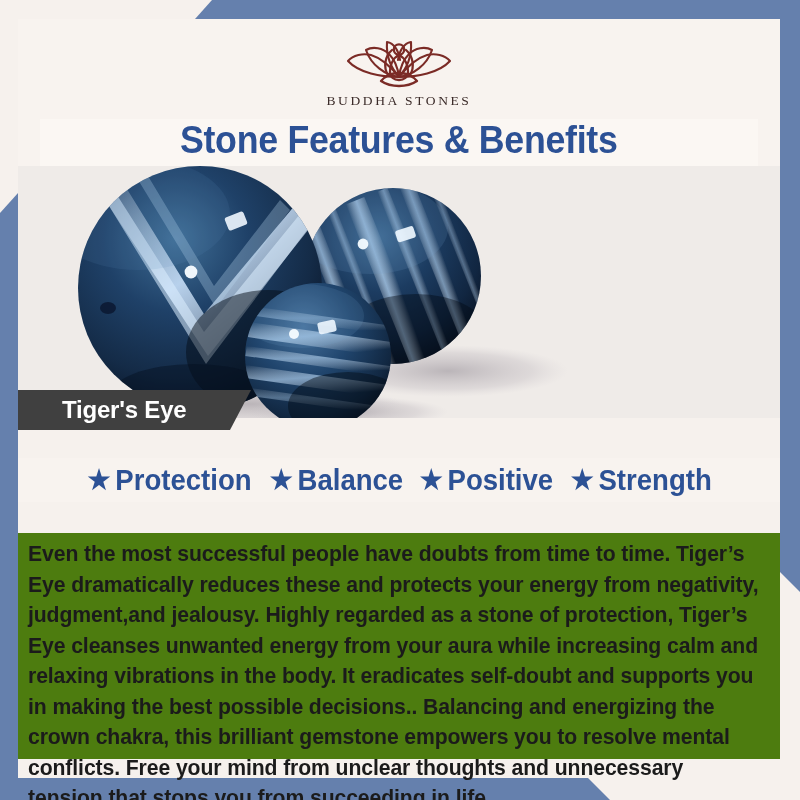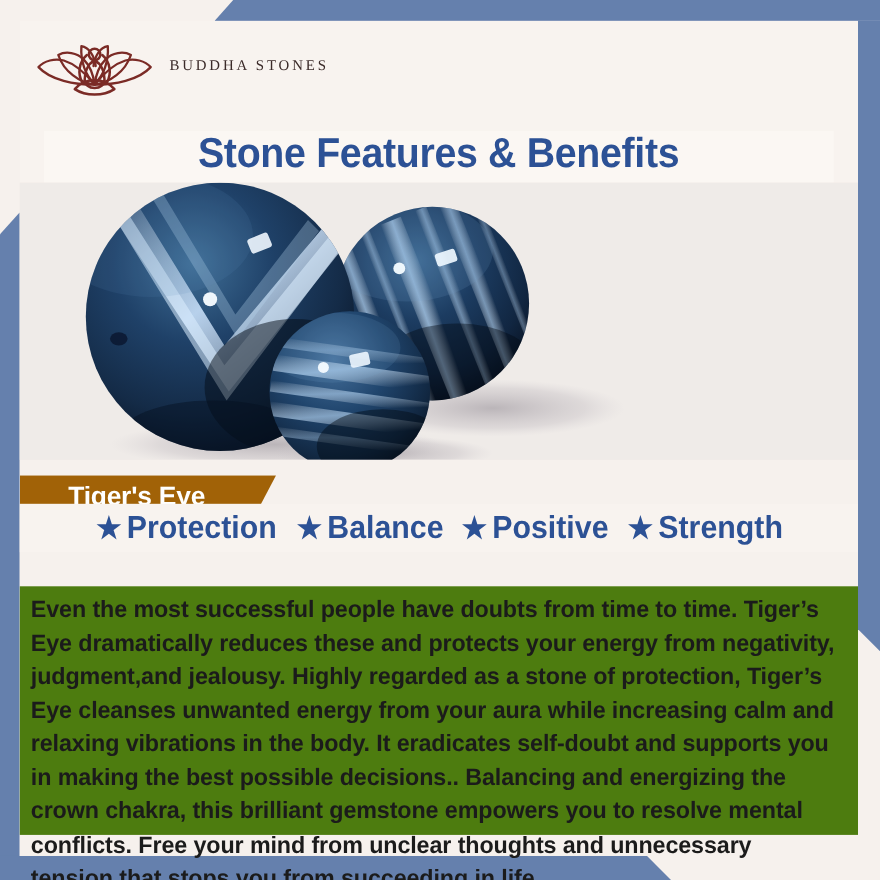--- a/index.html
+++ b/index.html
@@ -30,21 +30,21 @@
     clip-path:polygon(0 0, 588px 0, 610px 22px, 0 22px);
   }
 
   
   .header{
     position:absolute;left:18px;top:19px;width:762px;height:165px;
     background:#f8f3ef;
   }
   .logo-wrap{
     position:absolute;left:0;right:0;top:8px;
-    display:flex;flex-direction:row;align-items:center;
+    display:flex;flex-direction:column;align-items:center;
   }
   .logo-mark{width:136px;height:64px;display:block;}
   .logo-word{
     margin-top:2px;
     font-family:"Liberation Serif", serif;
     font-size:13.5px;letter-spacing:2.6px;color:#3a2a28;font-weight:400;
   }
   .title-band{
     position:absolute;left:22px;right:22px;top:100px;height:54px;
     background:#fbf7f3;
@@ -63,22 +63,22 @@
   
   .hero{
     position:absolute;left:18px;top:166px;width:762px;height:252px;
     background:#efeae7;
     overflow:hidden;
   }
   .hero svg{display:block;width:762px;height:252px;}
 
   
   .ribbon{
-    position:absolute;left:18px;top:432px;width:233px;height:40px;
-    background:#a16207;
+    position:absolute;left:18px;top:390px;width:233px;height:40px;
+    background:#404040;
     clip-path:polygon(0 0, 233px 0, 212px 40px, 0 40px);
     display:flex;align-items:center;
   }
   .ribbon-text{
     margin-left:44px;
     color:#ffffff;font-weight:bold;font-size:24px;
     font-family:"Liberation Sans",sans-serif;
     letter-spacing:-0.2px;
   }
 

